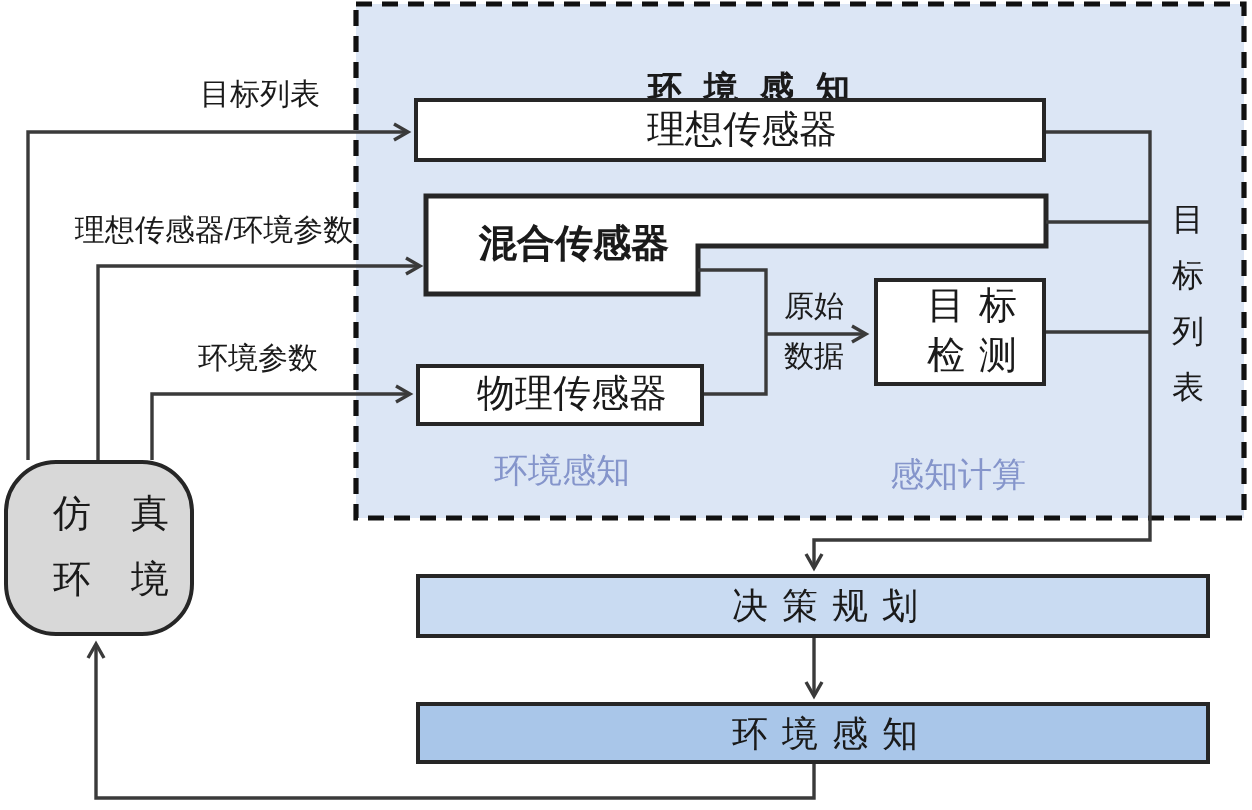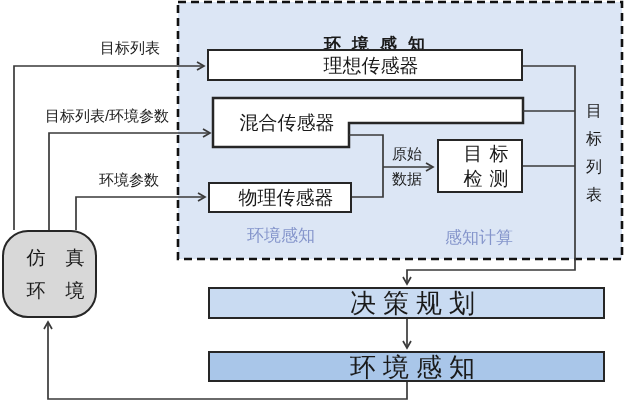--- a/index.html
+++ b/index.html
@@ -45,21 +45,21 @@
   .section-label{
     font-size:17px;font-weight:500;color:var(--section-label-color);
     transform:translateX(-50%);white-space:nowrap;
   }
   .vlabel{
     font-size:16px;line-height:28px;width:18px;text-align:center;
     word-break:break-all;white-space:normal;
   }
   .ls7{letter-spacing:7px;margin-right:-7px;}
   .ls20{letter-spacing:20px;margin-right:-20px;}
-  .fs20{font-size:26px;}
+  .fs20{font-size:18px;}
 </style>
 </head>
 <body>
 
 <div class="canvas">
 
   <div class="abs perception-bg"></div>
 
   <svg class="abs connectors" viewBox="0 0 626 405">
     <defs>
@@ -92,21 +92,21 @@
 
     <path class="edge" d="M407,382 V399 H48 V322" marker-end="url(#arrow)"></path>
   </svg>
 
   <div class="abs title" style="left:380px;top:9px;margin-top:24px;">环境感知</div>
 
   <div class="abs node" style="left:207px;top:49px;width:316px;height:32px;">
     <span>理想传感器</span>
   </div>
 
-  <div class="abs node noborder" style="left:213px;top:98px;width:136px;height:48px;">
+  <div class="abs node noborder" style="left:213px;top:98px;width:136px;height:48px;font-weight:bold;">
     <span>混合传感器</span>
   </div>
 
   <div class="abs node" style="left:208px;top:182px;width:144px;height:31px;">
     <span>物理传感器</span>
   </div>
 
   <div class="abs node col" style="left:437px;top:139px;width:86px;height:54px;row-gap:6px;">
     <span class="ls7">目标</span>
     <span class="ls7">检测</span>
@@ -119,21 +119,21 @@
 
   <div class="abs node fs20" style="left:208px;top:287px;width:397px;height:32px;background:var(--decision-fill);">
     <span class="ls7">决策规划</span>
   </div>
 
   <div class="abs node fs20" style="left:208px;top:351px;width:397px;height:31px;background:var(--control-fill);">
     <span class="ls7">环境感知</span>
   </div>
 
   <div class="abs edge-label" style="left:130px;top:40px;">目标列表</div>
-  <div class="abs edge-label" style="left:107px;top:108px;">目标列表/环境参数</div>
+  <div class="abs edge-label" style="left:107px;top:108px;">理想传感器/环境参数</div>
   <div class="abs edge-label" style="left:129px;top:172px;font-family:Liberation Serif, serif;">环境参数</div>
   <div class="abs edge-label" style="left:407px;top:146px;">原始</div>
   <div class="abs edge-label" style="left:407px;top:171px;">数据</div>
   <div class="abs vlabel" style="left:585px;top:97px;">目标列表</div>
 
   <div class="abs section-label" style="left:281px;top:224px;">环境感知</div>
   <div class="abs section-label" style="left:479px;top:226px;">感知计算</div>
 
 </div>
 

